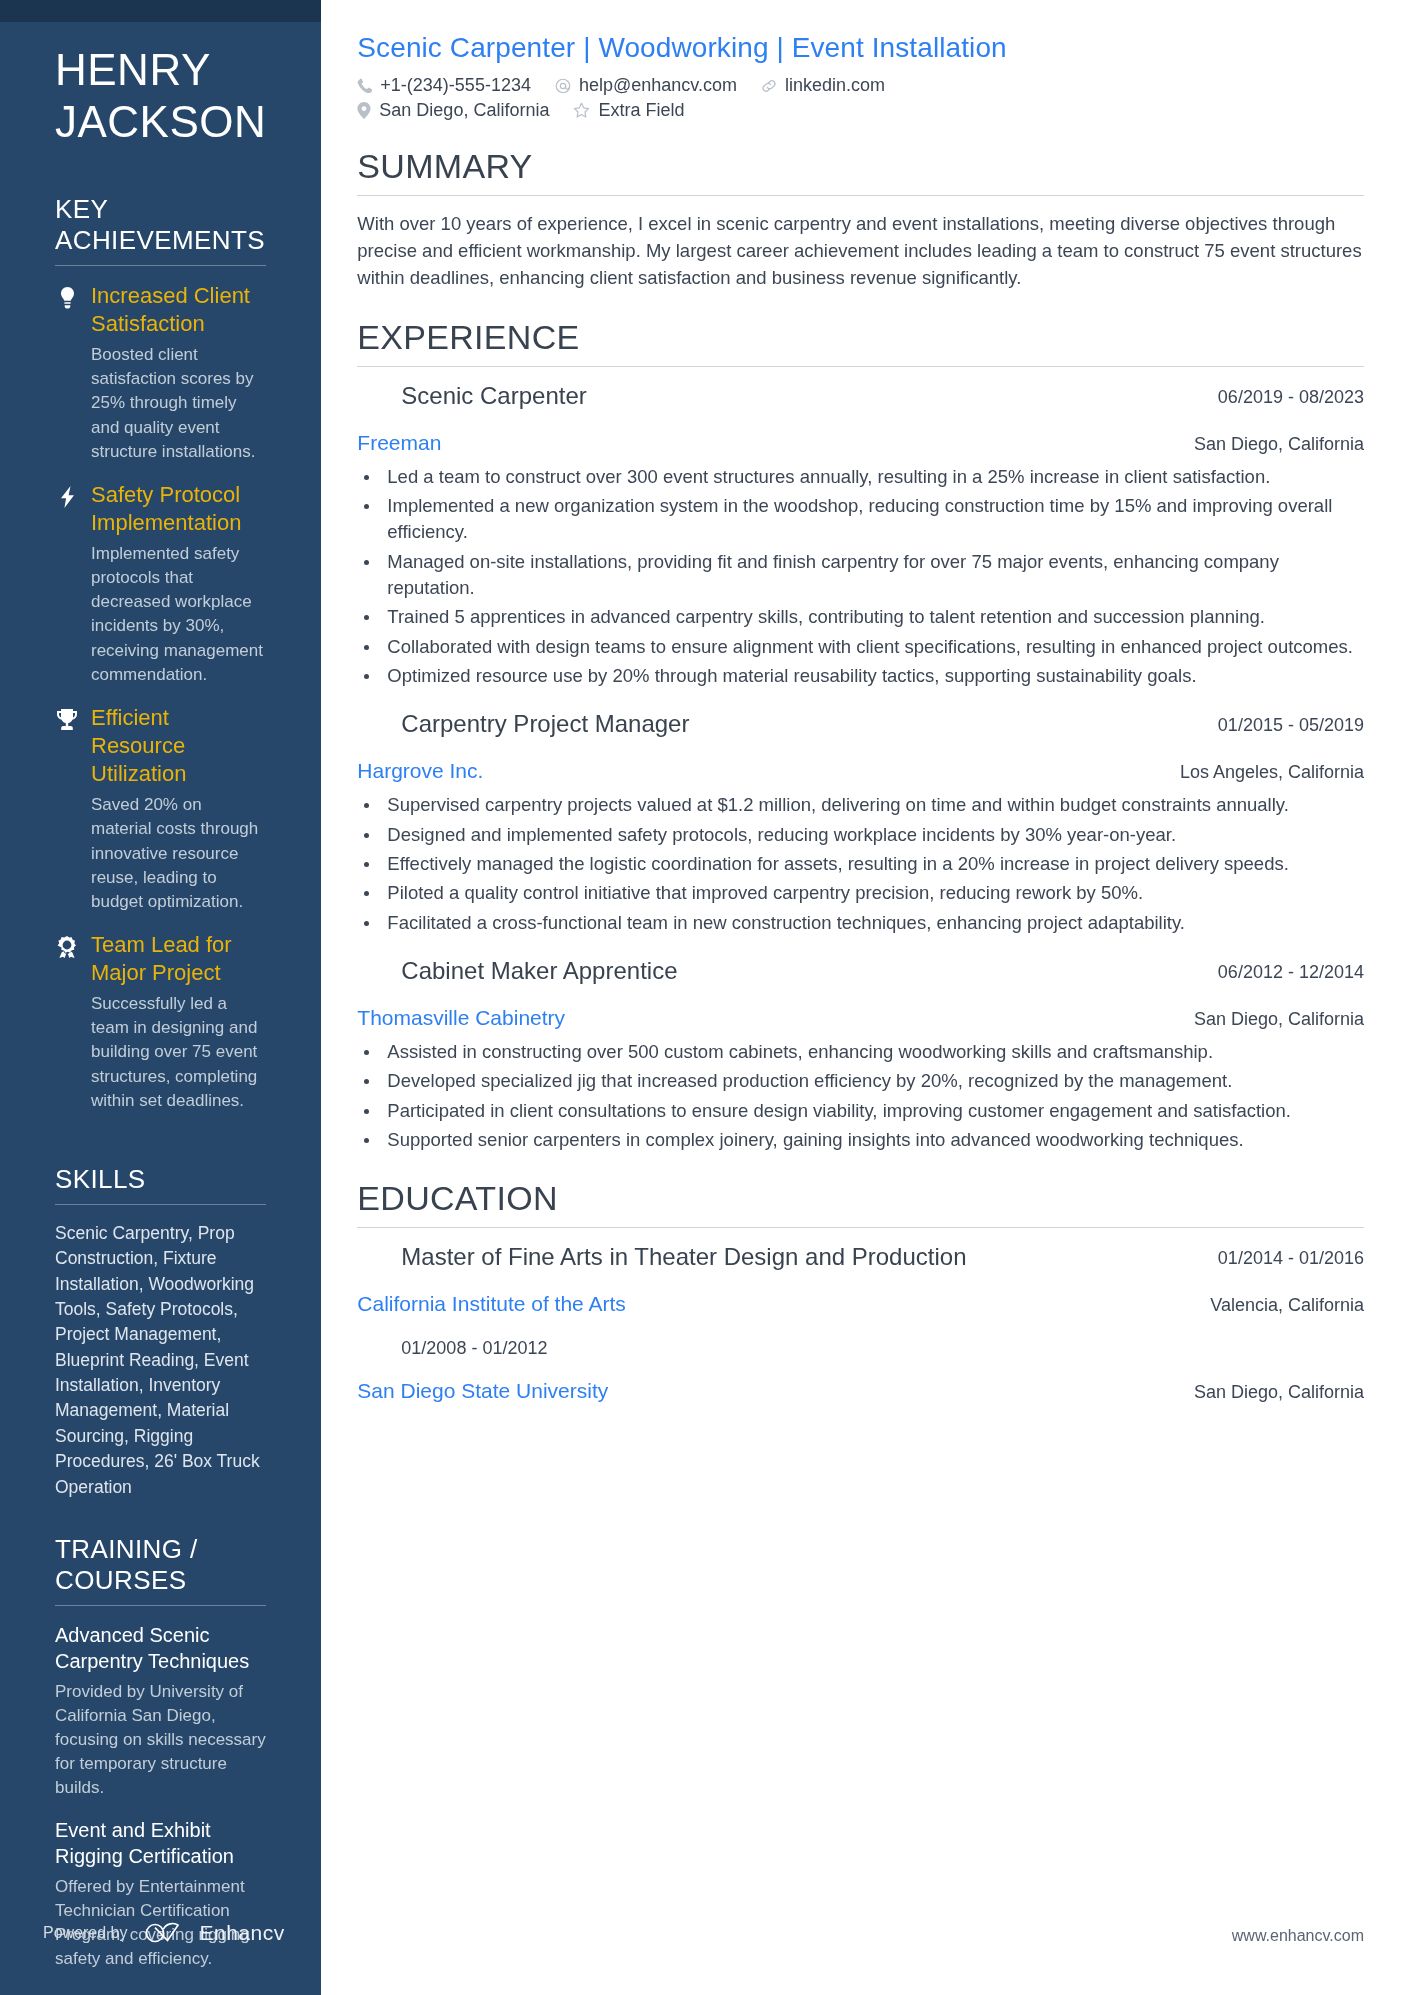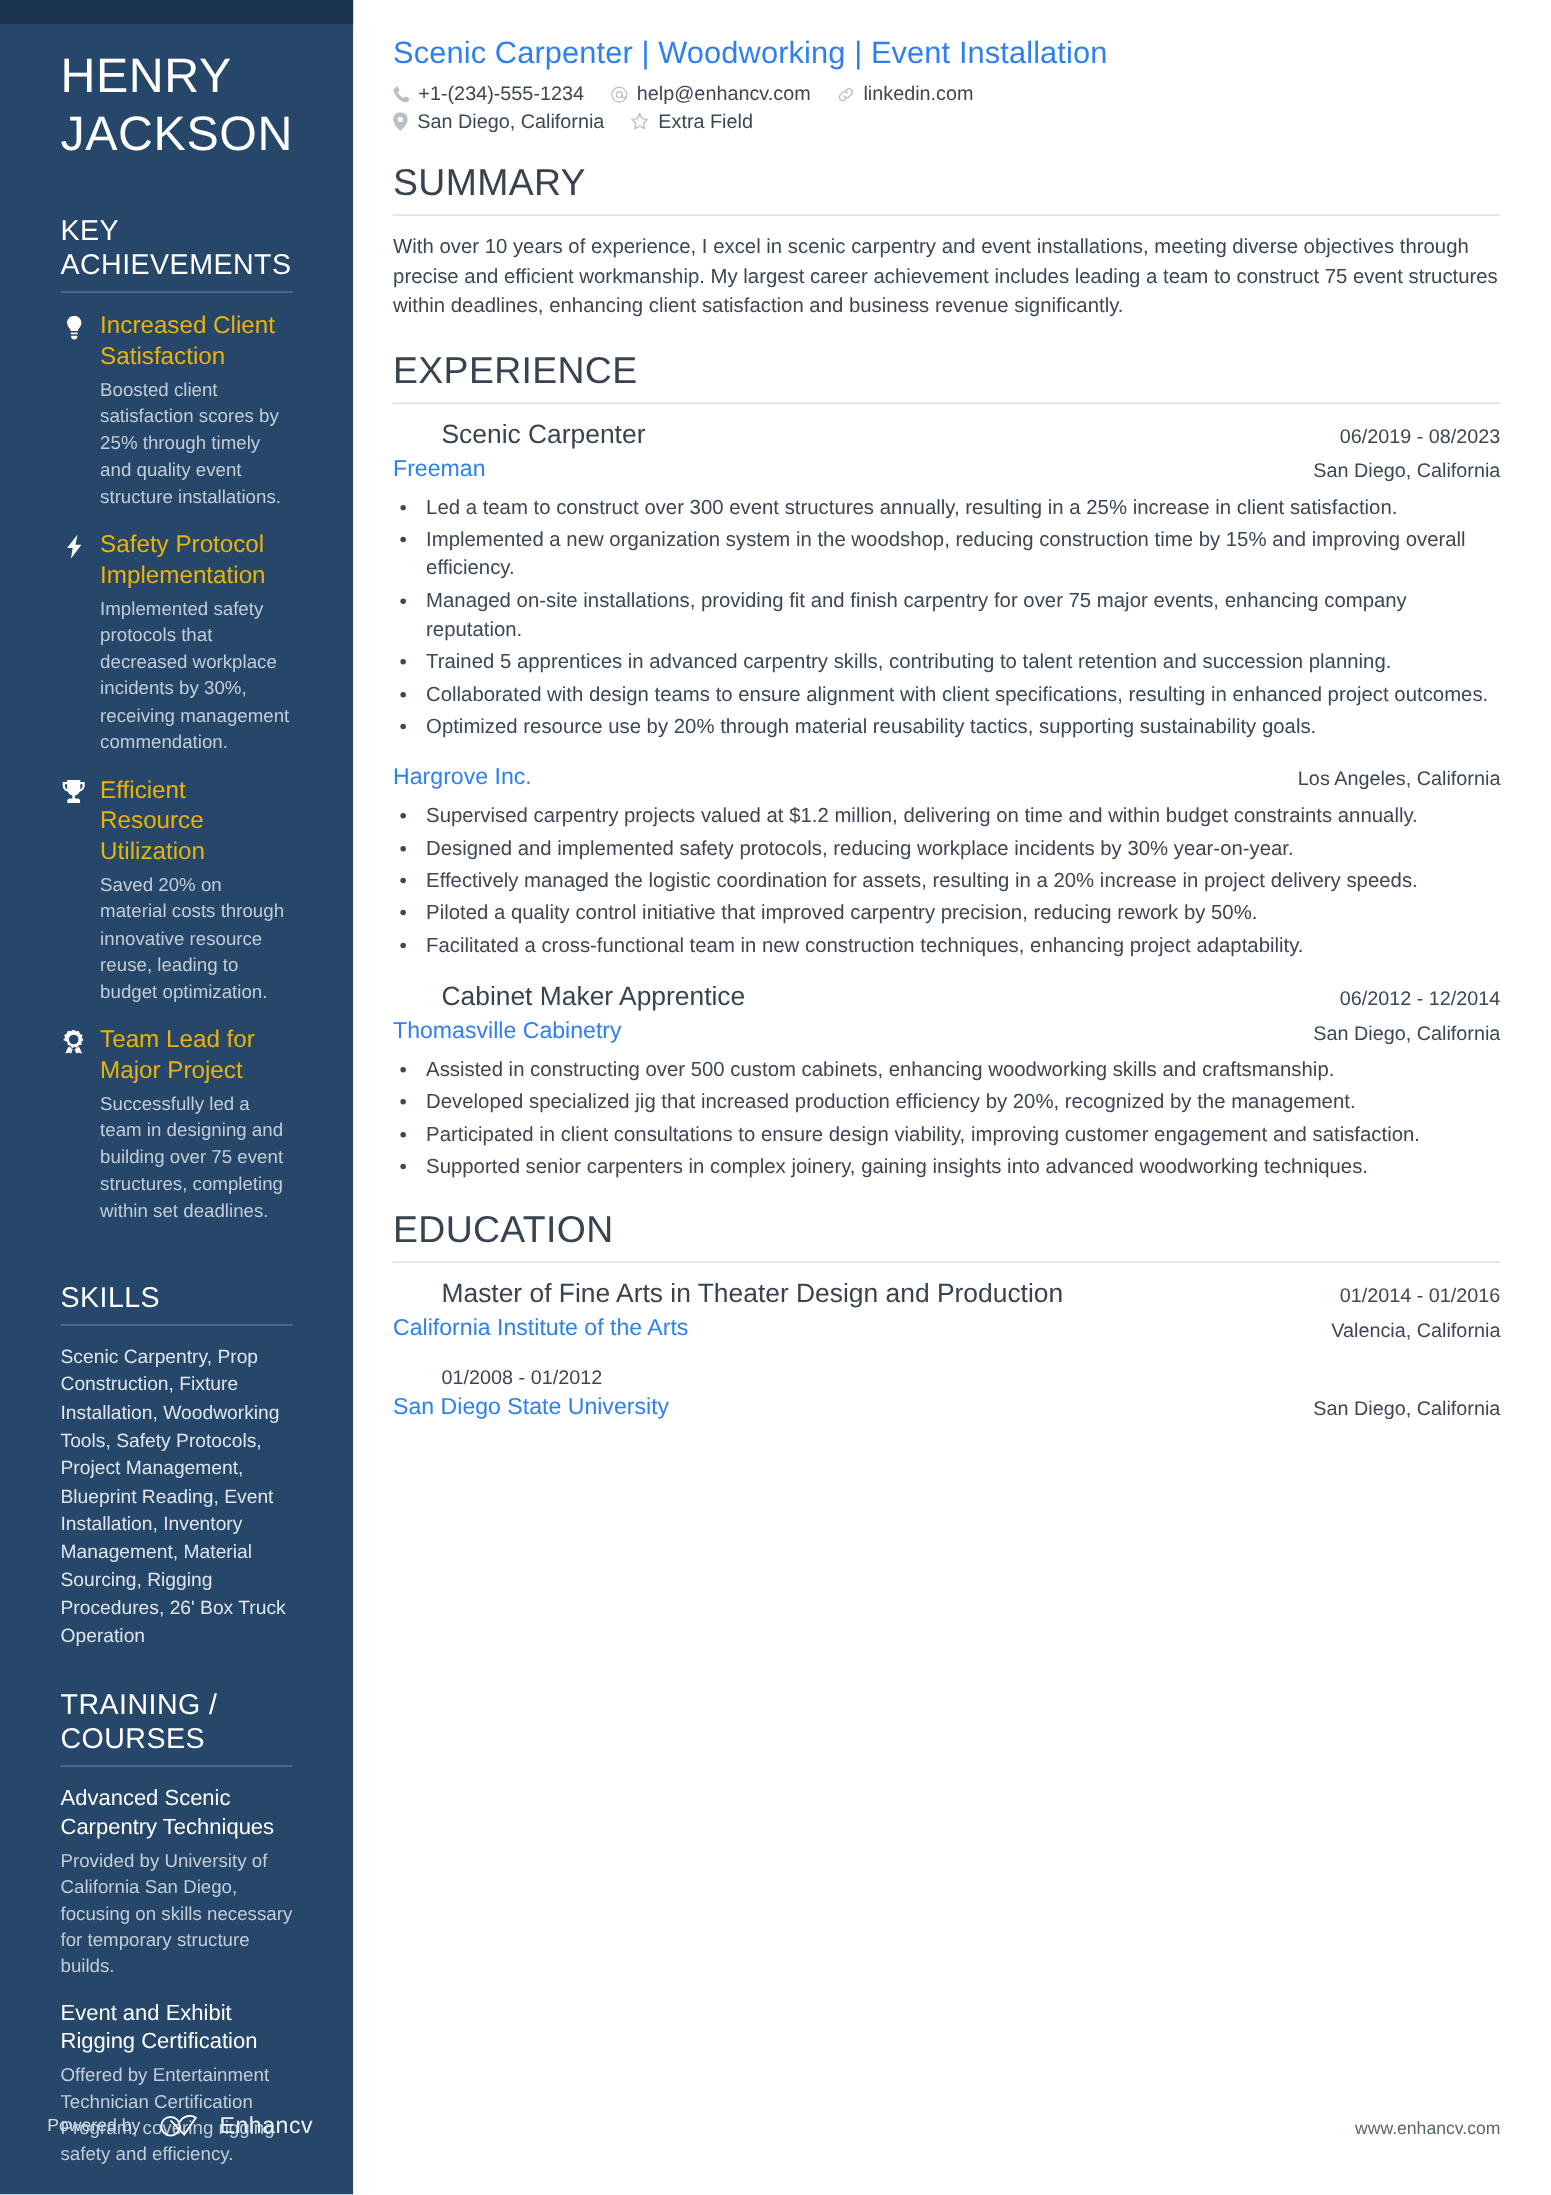--- a/index.html
+++ b/index.html
@@ -62,21 +62,21 @@
   .sec-h {
     font-size: 34px; font-weight:400; color:#39434f; letter-spacing:.3px;
     padding-bottom: 9px; border-bottom: 1px solid #cfd4da; margin-bottom: 14px;
   }
   .summary { font-size: 18.5px; line-height: 1.47; color:#3c4654; }
 
   .entry { margin-bottom: 20px; }
   .entry-top { display:flex; align-items:flex-start; justify-content:space-between; gap: 16px; margin-left: 44px; }
   .entry-title { font-size: 24px; color:#39434f; font-weight:400; line-height:1.25; flex: 1 1 auto; }
   .entry-date { font-size: 18px; color:#3c4654; white-space: nowrap; padding-top: 6px; text-align:right; }
-  .entry-sub { display:flex; align-items:flex-start; justify-content:flex-end; gap: 0; margin-top: 2px; }
+  .entry-sub { display:flex; align-items:flex-start; justify-content:flex-end; gap: 0; margin-top: 18px; }
   .entry-org { font-size: 21px; color:#2e80f2; line-height:1.3; flex: 1 1 auto; }
   .entry-loc { font-size: 18px; color:#3c4654; text-align:right; line-height:1.3; padding-top:4px; max-width: 190px; }
 
   ul.bullets { margin: 8px 0 0 24px; }
   ul.bullets li { font-size: 18.5px; line-height:1.42; color:#3c4654; margin-bottom: 3px; padding-left: 6px; }
   ul.bullets li::marker { font-size: 17px; }
 
   .edu-entry { margin-bottom: 14px; }
   .main-footer { position:absolute; right: 46px; bottom: 50px; font-size: 16px; color:#5a6472; }
 </style>
@@ -244,20 +244,24 @@
           <li>Led a team to construct over 300 event structures annually, resulting in a 25% increase in client satisfaction.</li>
           <li>Implemented a new organization system in the woodshop, reducing construction time by 15% and improving overall efficiency.</li>
           <li>Managed on-site installations, providing fit and finish carpentry for over 75 major events, enhancing company reputation.</li>
           <li>Trained 5 apprentices in advanced carpentry skills, contributing to talent retention and succession planning.</li>
           <li>Collaborated with design teams to ensure alignment with client specifications, resulting in enhanced project outcomes.</li>
           <li>Optimized resource use by 20% through material reusability tactics, supporting sustainability goals.</li>
         </ul>
       </div>
 
       <div class="entry">
+        <div class="entry-top">
+          <div class="entry-title">Carpentry Project Manager</div>
+          <div class="entry-date">01/2015 - 05/2019</div>
+        </div>
         <div class="entry-sub">
           <div class="entry-org">Hargrove Inc.</div>
           <div class="entry-loc">Los Angeles, California</div>
         </div>
         <ul class="bullets">
           <li>Supervised carpentry projects valued at $1.2 million, delivering on time and within budget constraints annually.</li>
           <li>Designed and implemented safety protocols, reducing workplace incidents by 30% year-on-year.</li>
           <li>Effectively managed the logistic coordination for assets, resulting in a 20% increase in project delivery speeds.</li>
           <li>Piloted a quality control initiative that improved carpentry precision, reducing rework by 50%.</li>
           <li>Facilitated a cross-functional team in new construction techniques, enhancing project adaptability.</li>

